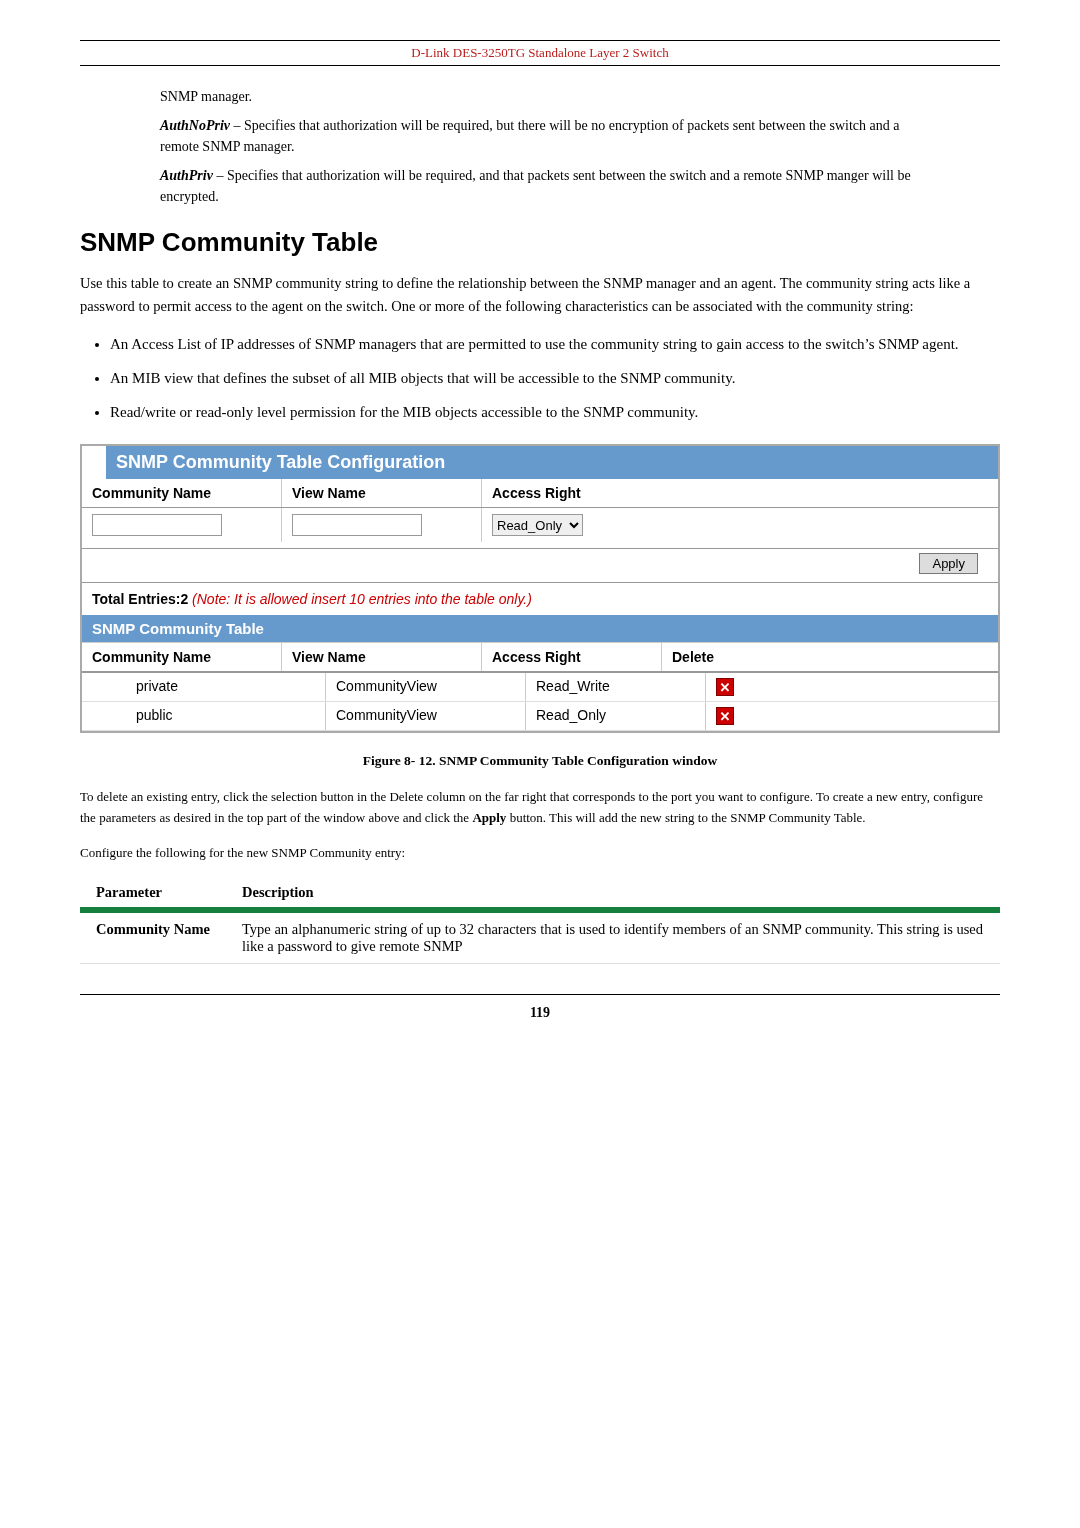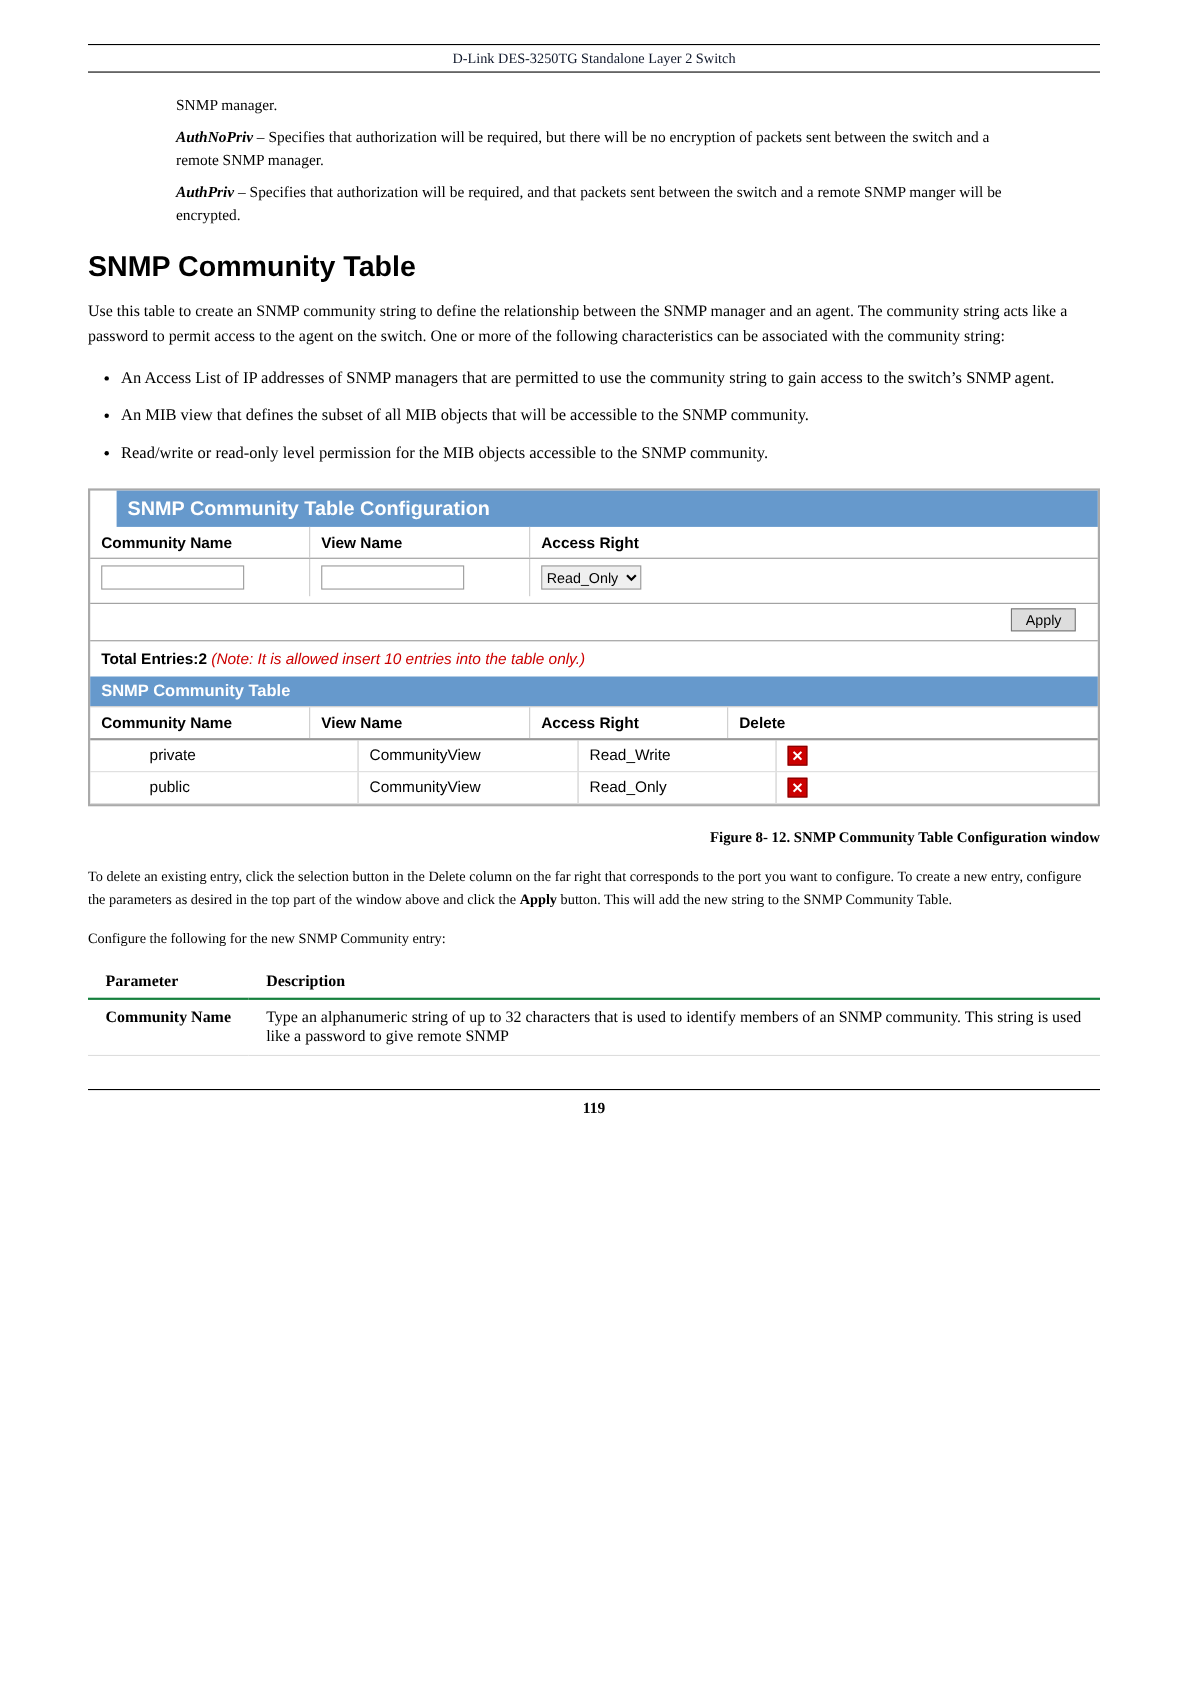--- a/index.html
+++ b/index.html
@@ -14,21 +14,21 @@
     .page {
       padding: 40px 80px 60px 80px;
     }
     .header-line {
       border-top: 1px solid #000;
       border-bottom: 1px solid #000;
       text-align: center;
       font-size: 13px;
       padding: 4px 0;
       margin-bottom: 20px;
-      color: #0f172a;
+      color: #b91c1c;
     }
     .intro-text {
       padding: 0 80px;
       font-size: 14px;
       line-height: 1.5;
       margin-bottom: 10px;
     }
     .intro-text p { margin-bottom: 8px; }
     .intro-text em { font-style: italic; }
 
@@ -180,21 +180,21 @@
       width: 18px;
       height: 18px;
       text-align: center;
       line-height: 18px;
       font-size: 13px;
       cursor: pointer;
       border: 1px solid #800000;
     }
 
     .figure-caption {
-      text-align: right;
+      text-align: center;
       font-size: 13.5px;
       font-weight: bold;
       margin: 4px 0 18px 0;
     }
 
     .description-text {
       font-size: 13px;
       line-height: 1.6;
       margin-bottom: 14px;
     }
@@ -203,21 +203,21 @@
     
     .param-table {
       width: 100%;
       border-collapse: collapse;
       font-size: 14.5px;
       margin-top: 14px;
     }
     .param-table th {
       font-weight: bold;
       padding: 6px 16px;
-      border-bottom: 2px solid #15803d;
+      border-bottom: 6px solid #15803d;
       text-align: left;
     }
     .param-table td {
       padding: 8px 16px;
       vertical-align: top;
       border-bottom: 1px solid #ddd;
     }
     .param-table td:first-child {
       font-weight: bold;
       white-space: nowrap;

